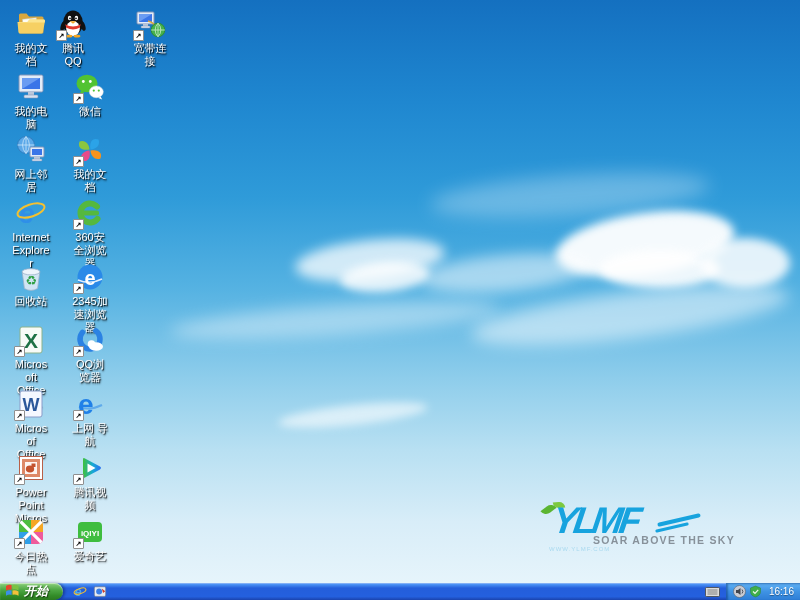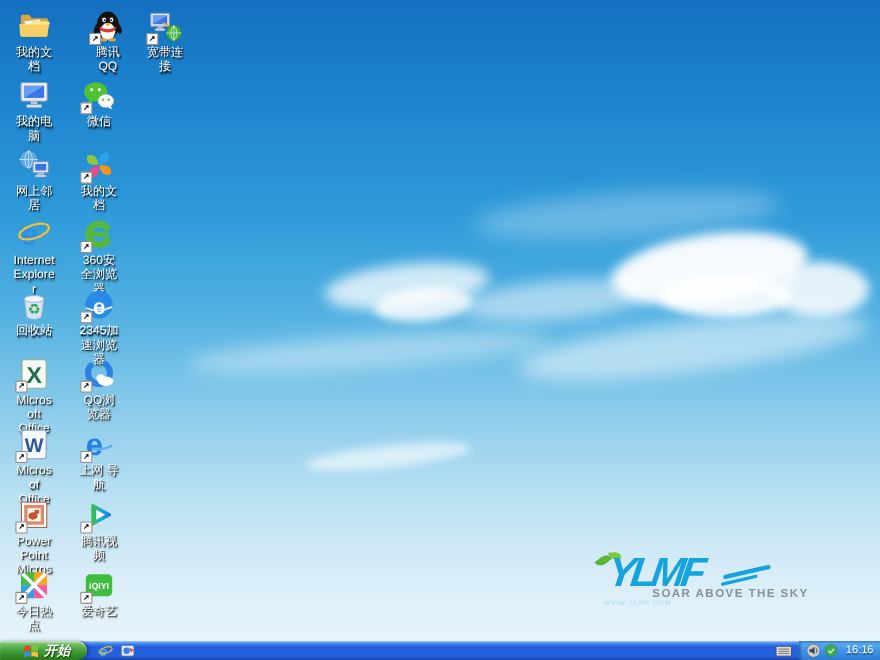--- a/index.html
+++ b/index.html
@@ -43,21 +43,21 @@
     text-shadow:1px 1px 1px rgba(0,0,0,.9), 1px 2px 2px rgba(0,0,0,.45);
   }
   
   .taskbar{
     position:absolute;left:0;bottom:0;width:800px;height:17px;
     background:linear-gradient(180deg,#3a7df0 0%,#4b92f5 8%,#245edb 30%,#2460de 80%,#1a43ad 100%);
     box-shadow:inset 0 1px 0 rgba(255,255,255,.35);
     display:flex;align-items:stretch;
   }
   .start-btn{
-    display:flex;align-items:center;gap:4px;padding:0 15px 0 21px;
+    display:flex;align-items:flex-start;gap:4px;padding:0 15px 0 5px;
     border-top-right-radius:9px;border-bottom-right-radius:9px;
     background:linear-gradient(180deg,#8cd07c 0%,#4ea844 40%,#338c28 75%,#2a7a20 100%);
     box-shadow:inset 0 1px 1px rgba(255,255,255,.55), 2px 0 3px rgba(0,10,60,.4);
     cursor:pointer;
   }
   .start-btn svg{width:15px;height:13px;}
   .start-label{font-size:12px;font-weight:bold;font-style:italic;color:#fff;text-shadow:1px 1px 1px rgba(0,0,0,.55);}
   .quick-launch{display:flex;align-items:center;gap:6px;padding:0 6px 0 10px;}
   .ql{width:14px;height:14px;cursor:pointer;}
   .ql svg{width:14px;height:14px;display:block;}
@@ -104,21 +104,21 @@
     <svg viewBox="0 0 32 32">
       <path d="M4 10 V7 q0-1.5 1.5-1.5 h6 l2.5 3 H27 q1.5 0 1.5 1.5 V24 q0 1.5-1.5 1.5 H5.5 Q4 25.5 4 24 z" fill="#d9a73e"></path>
       <rect x="8" y="10.5" width="14" height="12.5" fill="#fdfdf5" stroke="#c2c2ad" stroke-width=".5" transform="rotate(-6 15 17)"></rect>
       <path d="M2.5 14 h10 l2-2.5 h14.3 q1.5 0 1.2 1.5 l-2.1 11 q-.3 1.5-1.8 1.5 H5.2 q-1.5 0-1.8-1.5 z" fill="#f6d063"></path>
       <path d="M2.5 14 h10 l2-2.5 h14.3 q1.5 0 1.2 1.5 l-.3 1.6 H3.2 z" fill="#fbe48e"></path>
     </svg>
   </div>
   <div class="lbl">我的文档</div>
 </div>
 
-<div class="cell" style="left:67px;top:8px">
+<div class="cell" style="left:42px;top:8px">
   <div class="ic">
     <svg viewBox="0 0 32 32">
       <ellipse cx="16" cy="15" rx="10" ry="12.5" fill="#111"></ellipse>
       <ellipse cx="6" cy="18" rx="2.2" ry="5" fill="#111" transform="rotate(18 6 18)"></ellipse>
       <ellipse cx="26" cy="18" rx="2.2" ry="5" fill="#111" transform="rotate(-18 26 18)"></ellipse>
       <ellipse cx="16" cy="20.5" rx="6.8" ry="7.5" fill="#fff"></ellipse>
       <ellipse cx="12.6" cy="10" rx="1.7" ry="2.2" fill="#fff"></ellipse>
       <ellipse cx="19.4" cy="10" rx="1.7" ry="2.2" fill="#fff"></ellipse>
       <circle cx="13" cy="10.4" r=".8" fill="#000"></circle>
       <circle cx="19" cy="10.4" r=".8" fill="#000"></circle>

